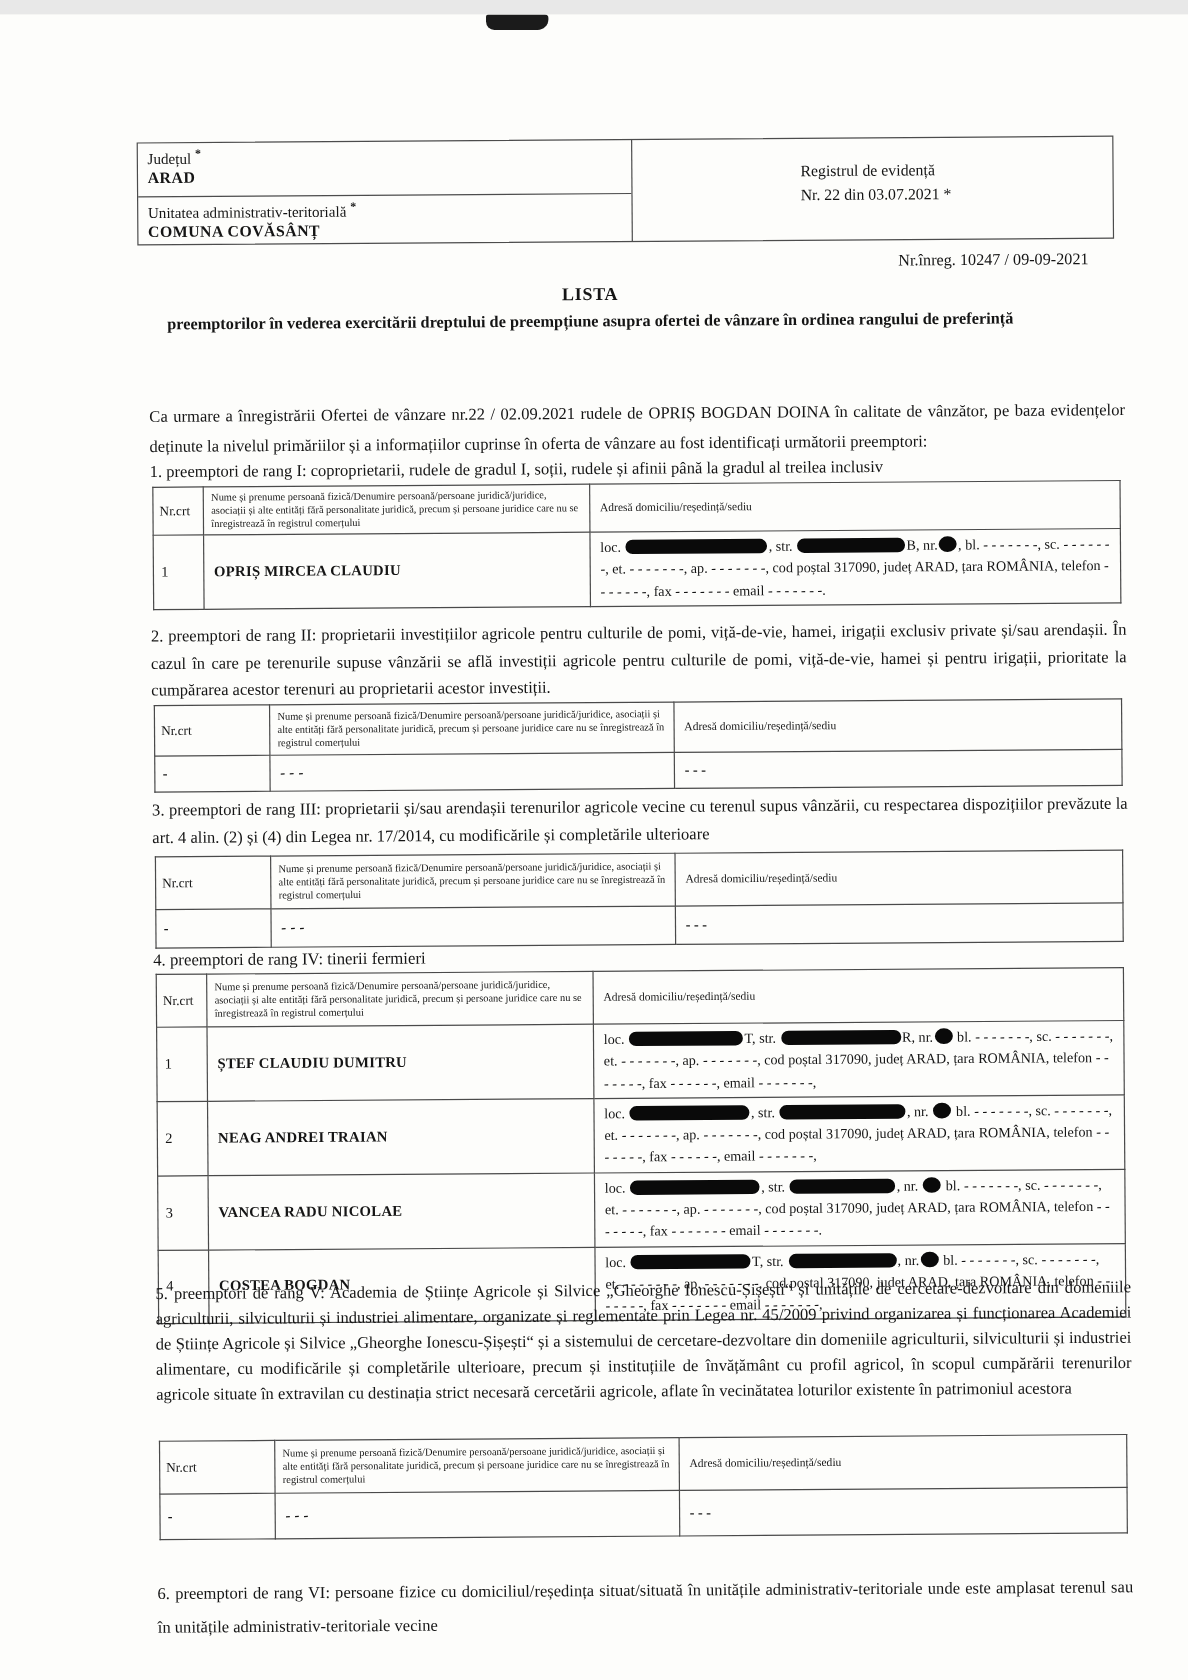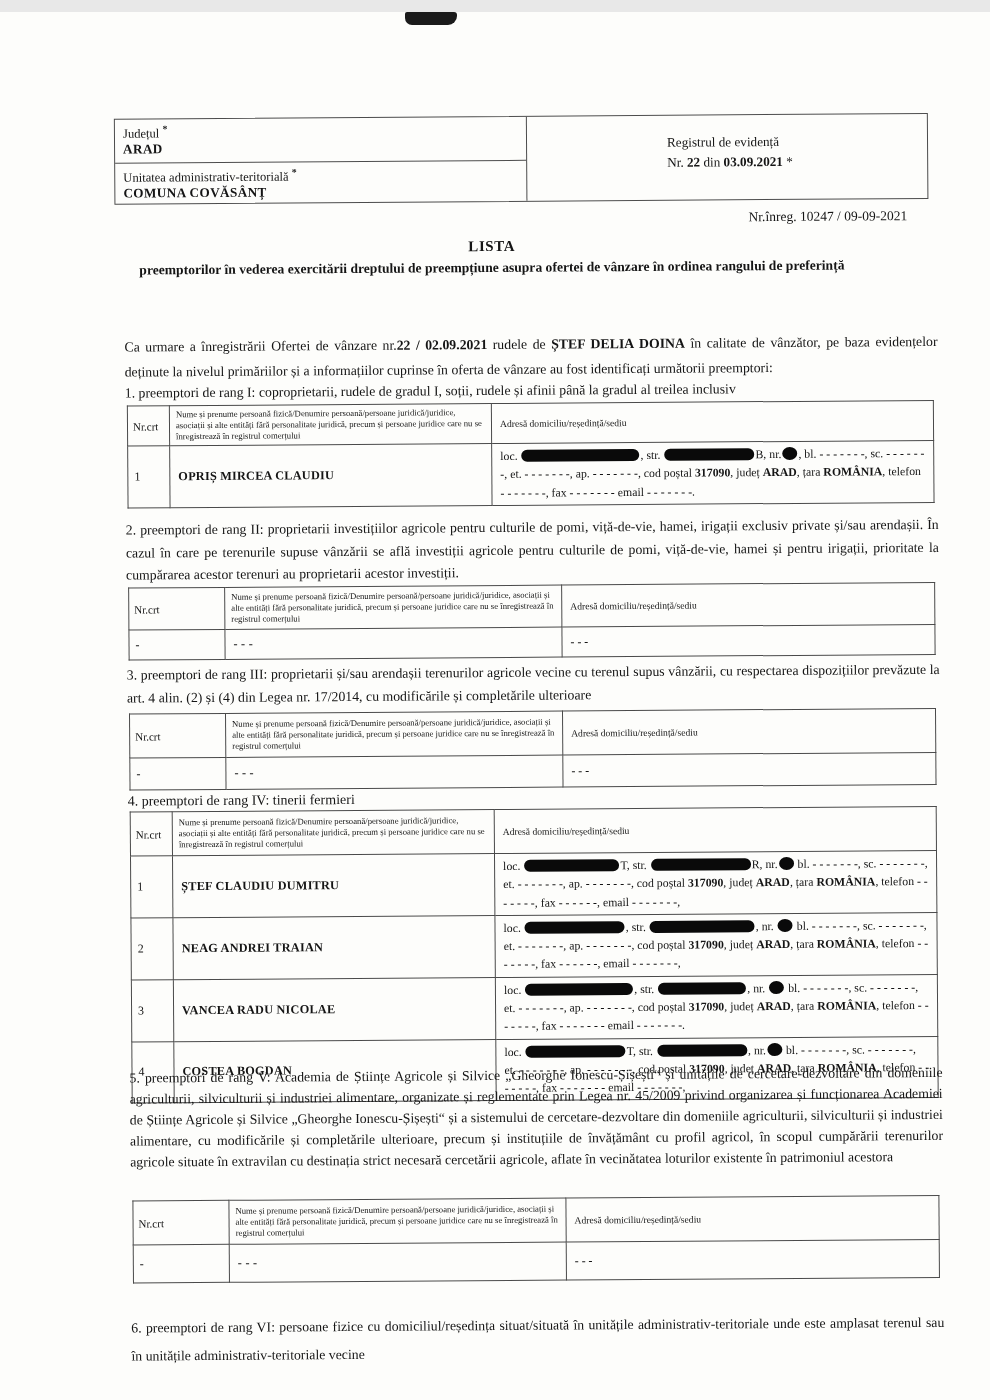--- a/index.html
+++ b/index.html
@@ -1,19 +1,19 @@
 <!DOCTYPE html>
 <html><head>
 <meta charset="utf-8">
 <style>
   html,body{margin:0;padding:0;background:#e8e8e8;}
   .page{position:relative;width:990px;height:1400px;margin:12px auto;background:#fdfdfb;
         font-family:"Liberation Serif","DejaVu Serif",serif;color:#151515;overflow:hidden;}
   .skew{position:absolute;inset:0;transform:rotate(-0.4deg);transform-origin:50% 50%;}
-  .b{font-weight:bold;}
+  .b{font-weight:normal;}
   sup.star{font-size:10px;font-weight:bold;}
 
   
   .smudge-top{position:absolute;left:405px;top:0;width:52px;height:13px;background:#1b1b1b;
               border-radius:2px 3px 9px 7px;}
   .smudge-bottom{position:absolute;left:735px;top:1389px;width:68px;height:11px;background:#161616;
               border-radius:8px 6px 2px 2px;}
 
   
   .hdr-box{position:absolute;top:104px;left:118px;width:814px;height:86px;
@@ -77,31 +77,31 @@
           <div class="hdr-val">ARAD</div>
         </div>
         <div class="hdr-cell second">
           <div class="hdr-lbl"><span>Unitatea administrativ-teritorială</span> <sup class="star">*</sup></div>
           <div class="hdr-val">COMUNA COVĂSÂNȚ</div>
         </div>
       </div>
       <div class="hdr-right">
         <div class="registry">
           <div>Registrul de evidență</div>
-          <div><span>Nr. </span><span class="b">22</span><span> din </span><span class="b">03.09.2021</span><span> *</span></div>
+          <div><span>Nr. </span><span class="b">22</span><span> din </span><span class="b">03.07.2021</span><span> *</span></div>
         </div>
       </div>
     </div>
 
     <div class="nrinreg">Nr.înreg. 10247 / 09-09-2021</div>
 
     <div class="doc-title">LISTA</div>
     <div class="doc-subtitle">preemptorilor în vederea exercitării dreptului de preempțiune asupra ofertei de vânzare în ordinea rangului de preferință</div>
 
-    <div class="para intro"><span>Ca urmare a înregistrării Ofertei de vânzare nr.</span><span class="b">22 / 02.09.2021</span><span> rudele de </span><span class="b">ȘTEF DELIA DOINA</span><span> în calitate de vânzător, pe baza evidențelor deținute la nivelul primăriilor și a informațiilor cuprinse în oferta de vânzare au fost identificați următorii preemptori:</span></div>
+    <div class="para intro"><span>Ca urmare a înregistrării Ofertei de vânzare nr.</span><span class="b">22 / 02.09.2021</span><span> rudele de </span><span class="b">OPRIȘ BOGDAN DOINA</span><span> în calitate de vânzător, pe baza evidențelor deținute la nivelul primăriilor și a informațiilor cuprinse în oferta de vânzare au fost identificați următorii preemptori:</span></div>
     <div class="para h1line">1. preemptori de rang I: coproprietarii, rudele de gradul I, soții, rudele și afinii până la gradul al treilea inclusiv</div>
 
     <table class="tbl t1">
       <colgroup>
           <col style="width:42px">
           <col style="width:322px">
           <col style="width:442px">
         </colgroup>
       <thead>
         <tr style="height:40px">

